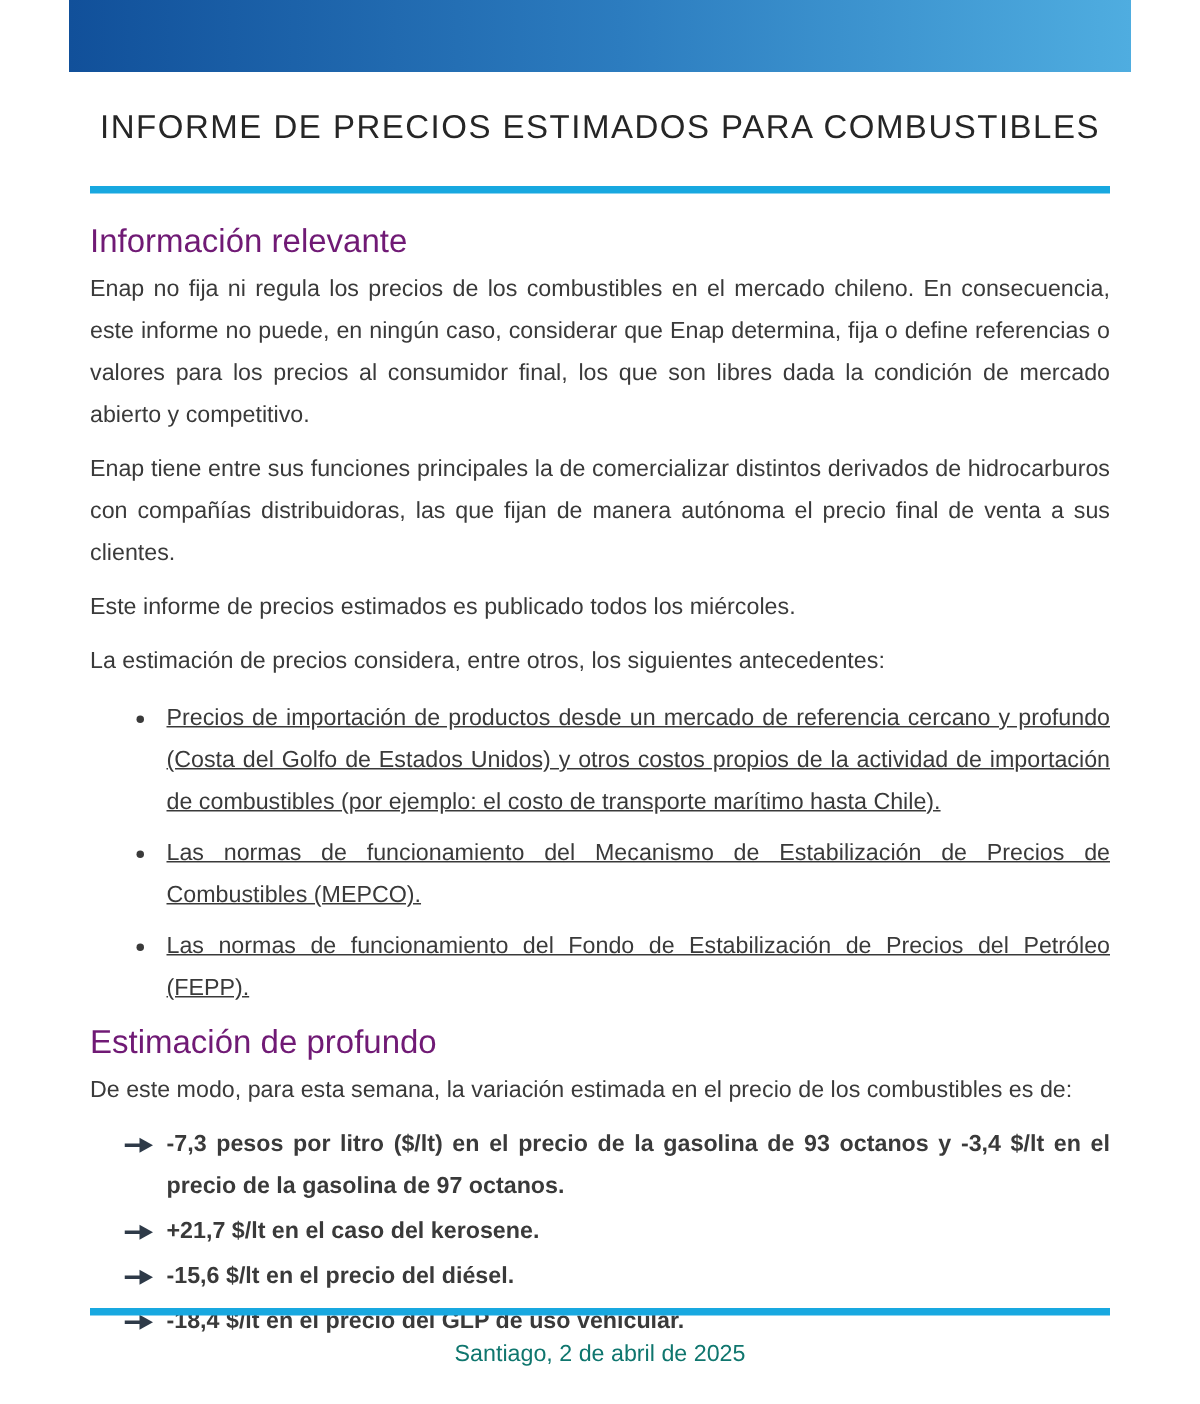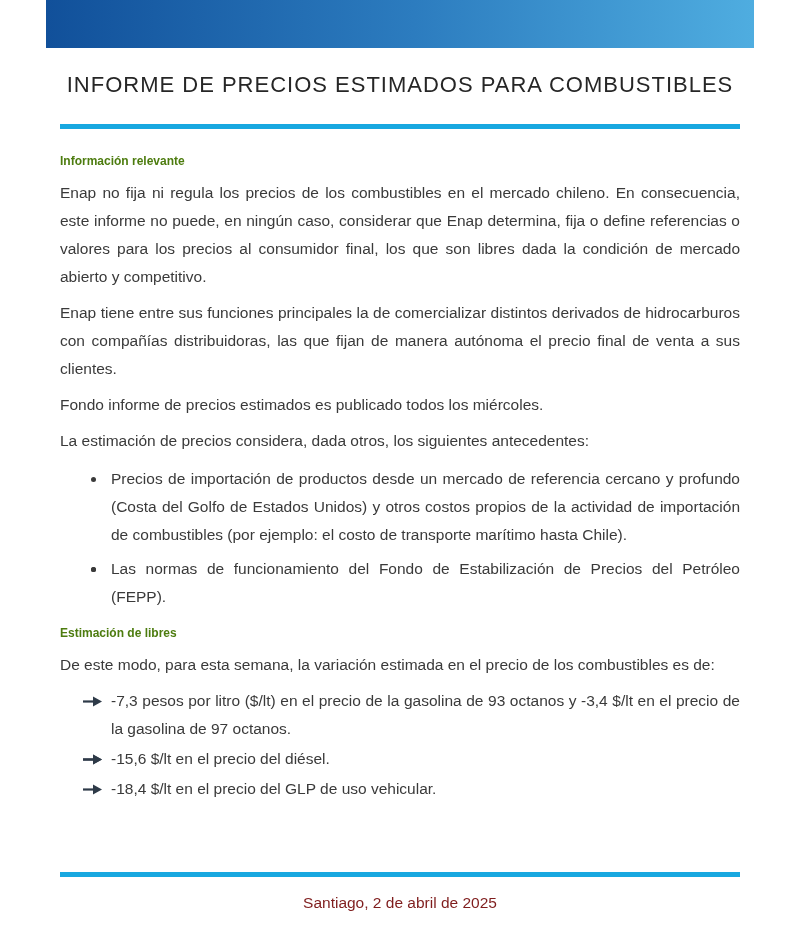--- a/index.html
+++ b/index.html
@@ -33,48 +33,49 @@
     background: #18a8e0;
   }
   .rule-top { margin-top: 24px; }
   .content {
     padding: 0 14px;
     font-size: 15.5px;
     line-height: 28px;
   }
   .section-heading {
     margin: 22px 0 0 0;
-    font-size: 12px;
+    font-size: 22px;
     line-height: 20px;
-    font-weight: bold;
-    color: #4d7c0f;
+    font-weight: normal;
+    color: #701a75;
   }
   .section-heading.second { margin-top: 12px; }
   .para {
     margin: 8px 0 0 0;
     text-align: justify;
   }
   .bullet-list { margin-top: 10px; }
   .bullet-item {
     position: relative;
     padding-left: 51px;
     text-align: justify;
     margin-top: 6px;
+    text-decoration: underline;
   }
   .bullet-item.first { margin-top: 0; }
   .bullet-dot {
     position: absolute;
     left: 31px;
     top: 12px;
     width: 5px;
     height: 5px;
     border-radius: 50%;
     background: #3a3a3a;
   }
-  .arrow-list { margin-top: 8px; }
+  .arrow-list { margin-top: 8px; font-weight: bold; }
   .arrow-item {
     position: relative;
     padding-left: 51px;
     text-align: justify;
     margin-top: 2px;
   }
   .arrow-item.first { margin-top: 0; }
   .arrow-glyph {
     position: absolute;
     left: 23px;
@@ -87,74 +88,76 @@
     left: 0;
     right: 0;
     bottom: 0;
     height: 64px;
   }
   .footer .rule { margin-top: 0; }
   .footer-date {
     margin-top: 17px;
     text-align: center;
     font-size: 15.5px;
-    color: #7f1d1d;
+    color: #0f766e;
   }
 </style>
 </head>
 <body>
 
 <div class="page">
 
   <div class="banner"></div>
 
   <h1 class="doc-title">INFORME DE PRECIOS ESTIMADOS PARA COMBUSTIBLES</h1>
 
   <div class="rule rule-top"></div>
 
   <div class="content">
 
     <h2 class="section-heading">Información relevante</h2>
 
     <p class="para">Enap no fija ni regula los precios de los combustibles en el mercado chileno. En consecuencia, este informe no puede, en ningún caso, considerar que Enap determina, fija o define referencias o valores para los precios al consumidor final, los que son libres dada la condición de mercado abierto y competitivo.</p>
     <p class="para">Enap tiene entre sus funciones principales la de comercializar distintos derivados de hidrocarburos con compañías distribuidoras, las que fijan de manera autónoma el precio final de venta a sus clientes.</p>
-    <p class="para">Fondo informe de precios estimados es publicado todos los miércoles.</p>
-    <p class="para">La estimación de precios considera, dada otros, los siguientes antecedentes:</p>
+    <p class="para">Este informe de precios estimados es publicado todos los miércoles.</p>
+    <p class="para">La estimación de precios considera, entre otros, los siguientes antecedentes:</p>
 
     <div class="bullet-list">
       <div class="bullet-item first">
         <span class="bullet-dot"></span>
         <span>Precios de importación de productos desde un mercado de referencia cercano y profundo (Costa del Golfo de Estados Unidos) y otros costos propios de la actividad de importación de combustibles (por ejemplo: el costo de transporte marítimo hasta Chile).</span>
       </div>
       <div class="bullet-item">
         <span class="bullet-dot"></span>
+        <span>Las normas de funcionamiento del Mecanismo de Estabilización de Precios de Combustibles (MEPCO).</span>
       </div>
       <div class="bullet-item">
         <span class="bullet-dot"></span>
         <span>Las normas de funcionamiento del Fondo de Estabilización de Precios del Petróleo (FEPP).</span>
       </div>
     </div>
 
-    <h2 class="section-heading second">Estimación de libres</h2>
+    <h2 class="section-heading second">Estimación de profundo</h2>
 
     <p class="para">De este modo, para esta semana, la  variación estimada en el precio de los combustibles es de:</p>
 
     <div class="arrow-list">
       <div class="arrow-item first">
         <svg class="arrow-glyph" viewBox="0 0 19 11">
           <line x1="0" y1="5.5" x2="11" y2="5.5" stroke="#2e3a48" stroke-width="2.2"></line>
           <polygon points="10,0.5 19,5.5 10,10.5" fill="#2e3a48"></polygon>
         </svg>
         <span>-7,3 pesos por litro ($/lt) en el precio de la gasolina de 93 octanos y -3,4 $/lt en el precio de la gasolina de 97 octanos.</span>
       </div>
       <div class="arrow-item">
         <svg class="arrow-glyph" viewBox="0 0 19 11">
           <line x1="0" y1="5.5" x2="11" y2="5.5" stroke="#2e3a48" stroke-width="2.2"></line>
           <polygon points="10,0.5 19,5.5 10,10.5" fill="#2e3a48"></polygon>
         </svg>
+        <span>+21,7 $/lt en el caso del kerosene.</span>
       </div>
       <div class="arrow-item">
         <svg class="arrow-glyph" viewBox="0 0 19 11">
           <line x1="0" y1="5.5" x2="11" y2="5.5" stroke="#2e3a48" stroke-width="2.2"></line>
           <polygon points="10,0.5 19,5.5 10,10.5" fill="#2e3a48"></polygon>
         </svg>
         <span>-15,6 $/lt en el precio del diésel.</span>
       </div>
       <div class="arrow-item">
         <svg class="arrow-glyph" viewBox="0 0 19 11">

